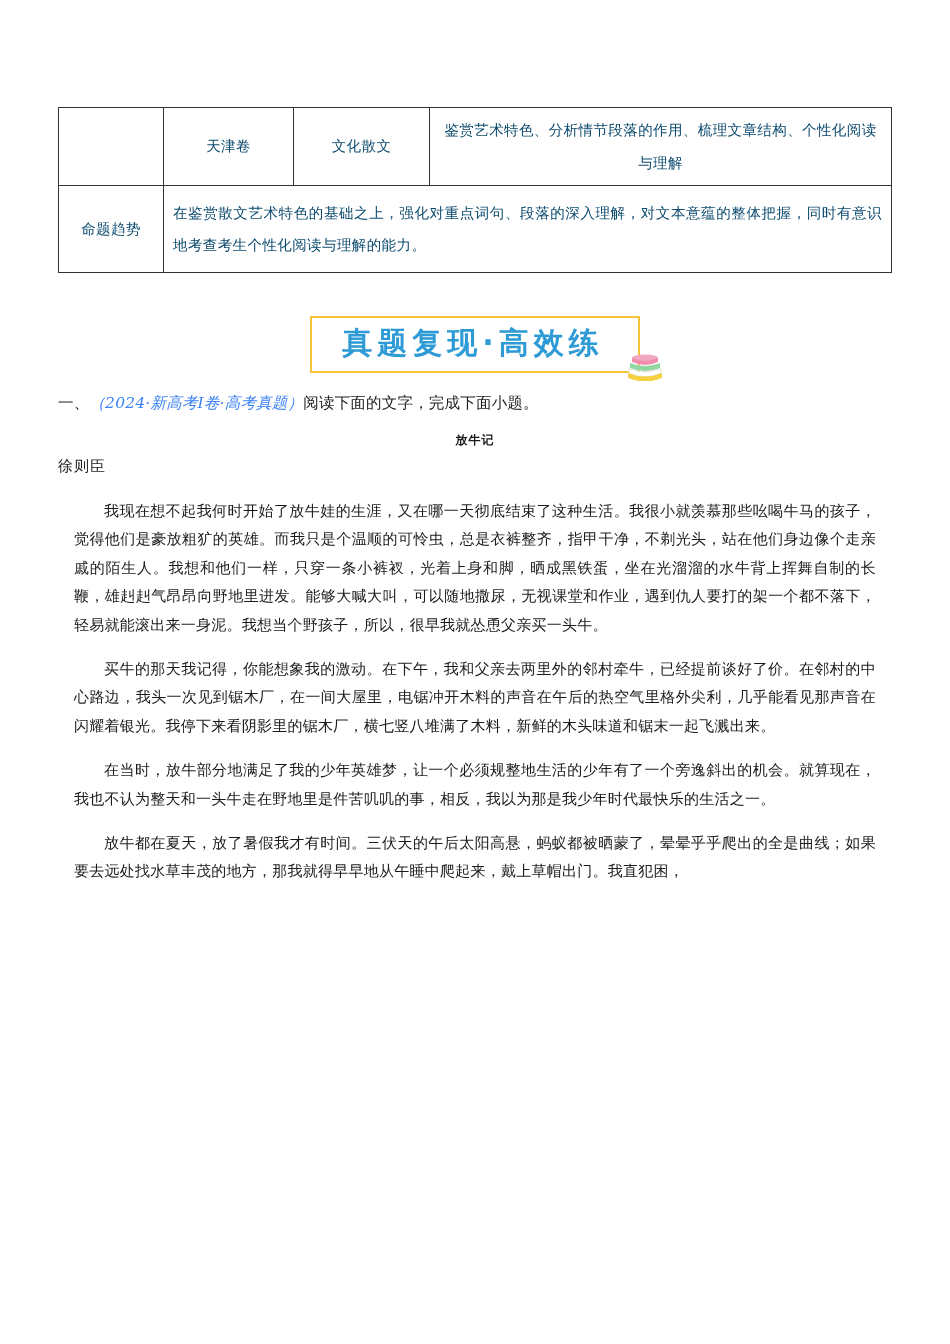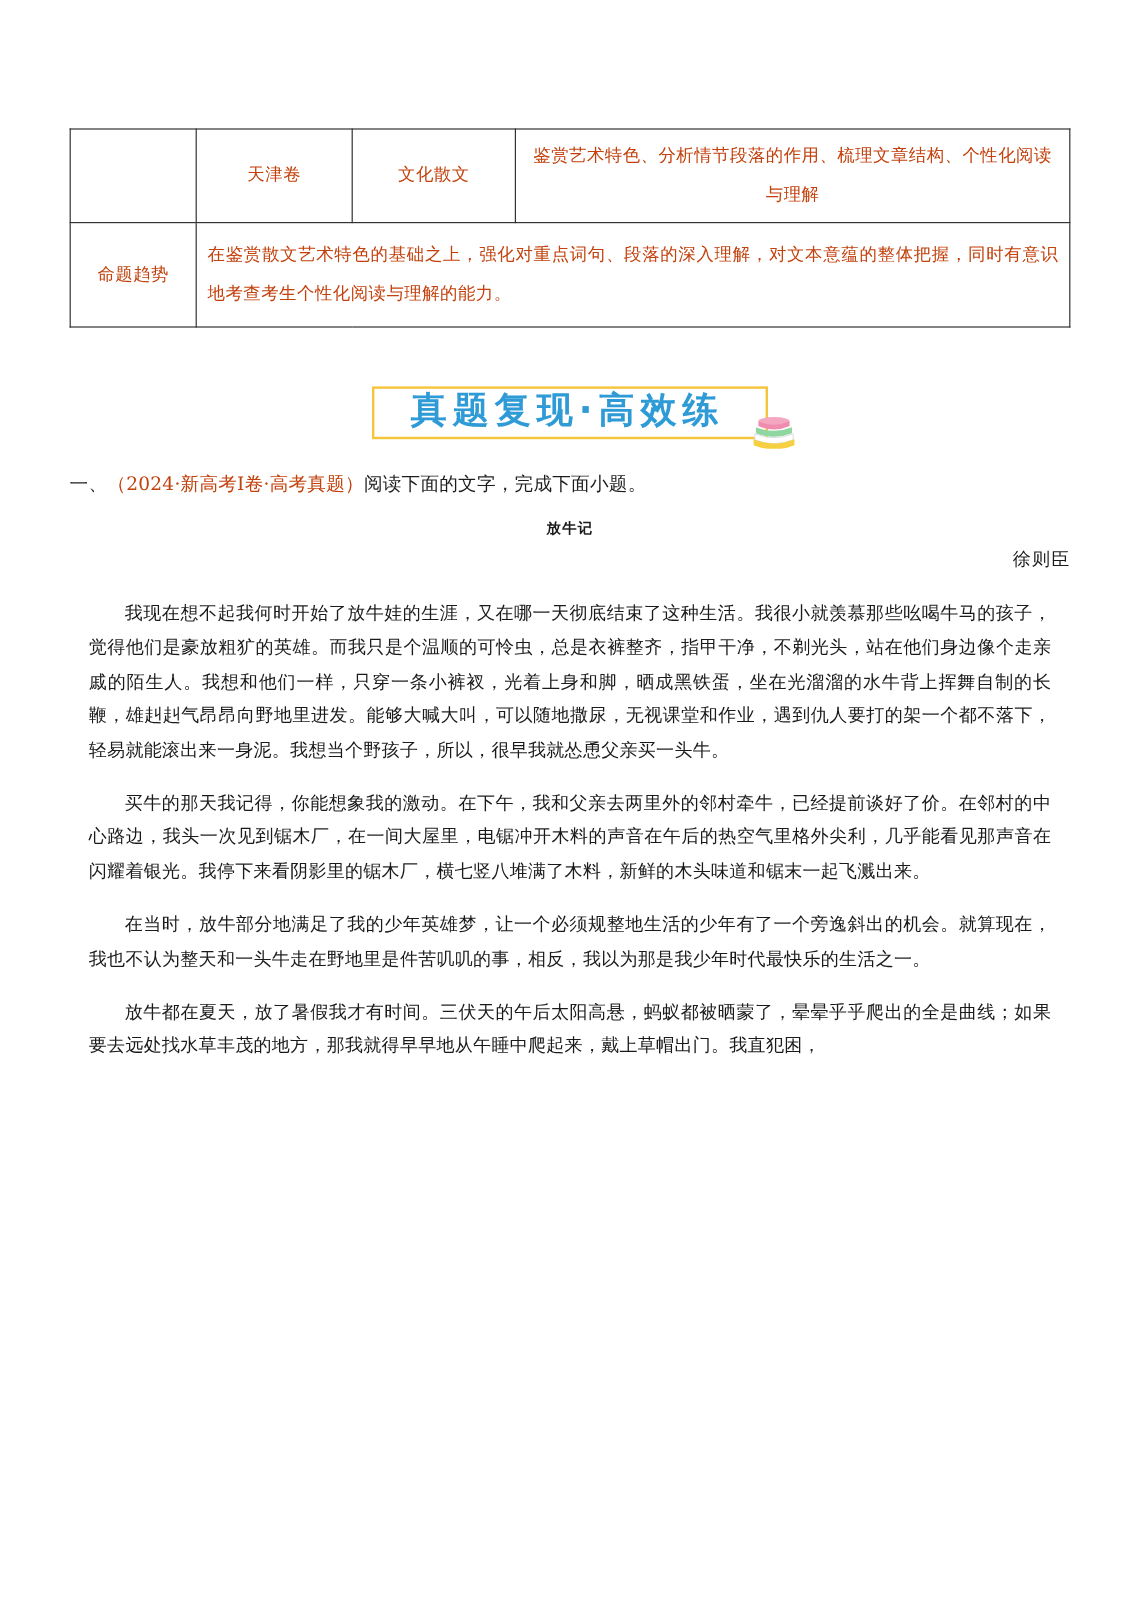--- a/index.html
+++ b/index.html
@@ -29,21 +29,21 @@
     margin-top: 107px;
     width: 834px;
     border-collapse: collapse;
     table-layout: fixed;
   }
   .info-table td {
     border: 1px solid #333333;
     font-family: "DejaVu Serif", "Liberation Serif", serif;
     font-size: 14.5px;
     line-height: 2.25;
-    color: #c2410c;
+    color: #0c4a6e;
     vertical-align: middle;
     padding: 6px 9px;
     letter-spacing: 0.4px;
   }
   .col-a { width: 105px; }
   .col-b { width: 130px; }
   .col-c { width: 136px; }
   .col-d { width: auto; }
 
   .cell-center {
@@ -66,21 +66,21 @@
     margin-top: 40px;
     height: 62px;
     display: flex;
     align-items: center;
     justify-content: center;
     position: relative;
   }
   .banner-box {
     position: relative;
     border: 2px solid #F5C43B;
-    height: 44px;
+    height: 57px;
     padding: 0 34px 0 30px;
     display: flex;
     align-items: center;
     box-sizing: border-box;
   }
   .banner-text {
     font-family: "DejaVu Sans", "Liberation Sans", sans-serif;
     font-size: 30px;
     font-weight: bold;
     color: #2E9AD6;
@@ -99,33 +99,33 @@
 
   
   .q-line {
     margin-top: 14px;
     font-size: 15.5px;
     line-height: 1.9;
     color: #1c1c1c;
     font-family: "DejaVu Serif", "Liberation Serif", serif;
     letter-spacing: 0.2px;
   }
-  .q-source { color: #c2410c; }
+  .q-source { color: #3b82f6; font-style: italic; }
 
   
   .art-title {
     text-align: center;
     font-size: 12px;
     font-weight: bold;
     margin-top: 10px;
     line-height: 1.9;
     letter-spacing: 1px;
   }
   .art-author {
-    text-align: right;
+    text-align: left;
     font-size: 15px;
     margin-top: 1px;
     line-height: 1.9;
     letter-spacing: 1px;
   }
   .art-body {
     margin-top: 4px;
   }
   .para {
     font-size: 15px;

